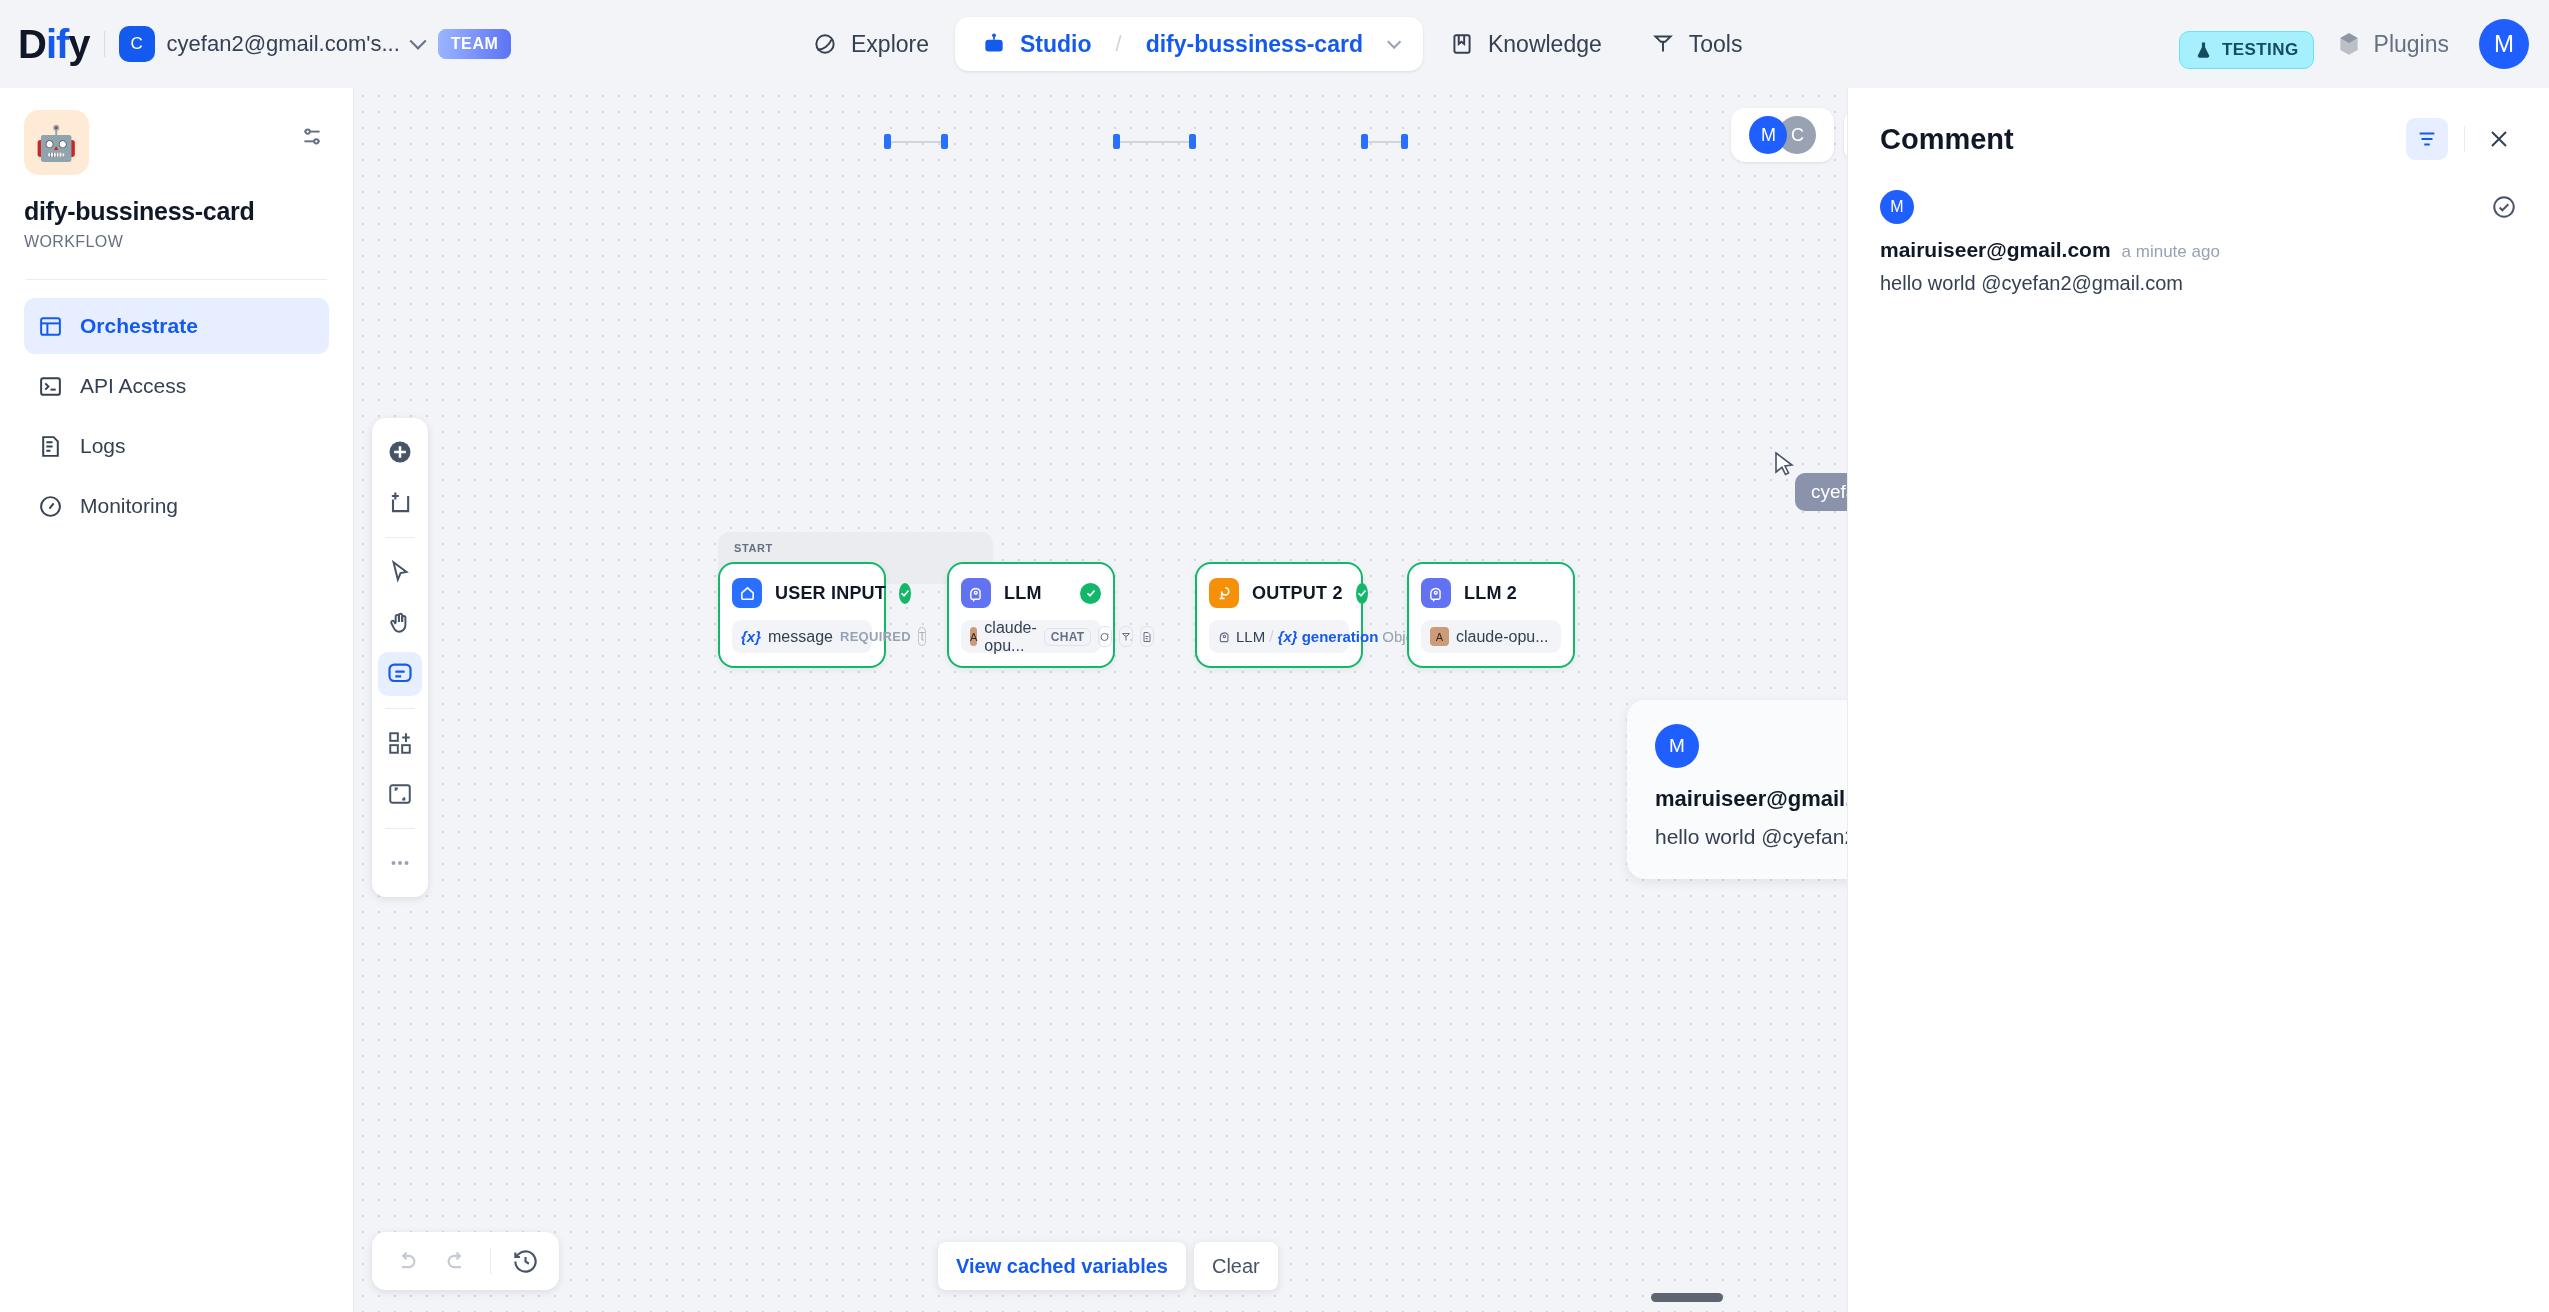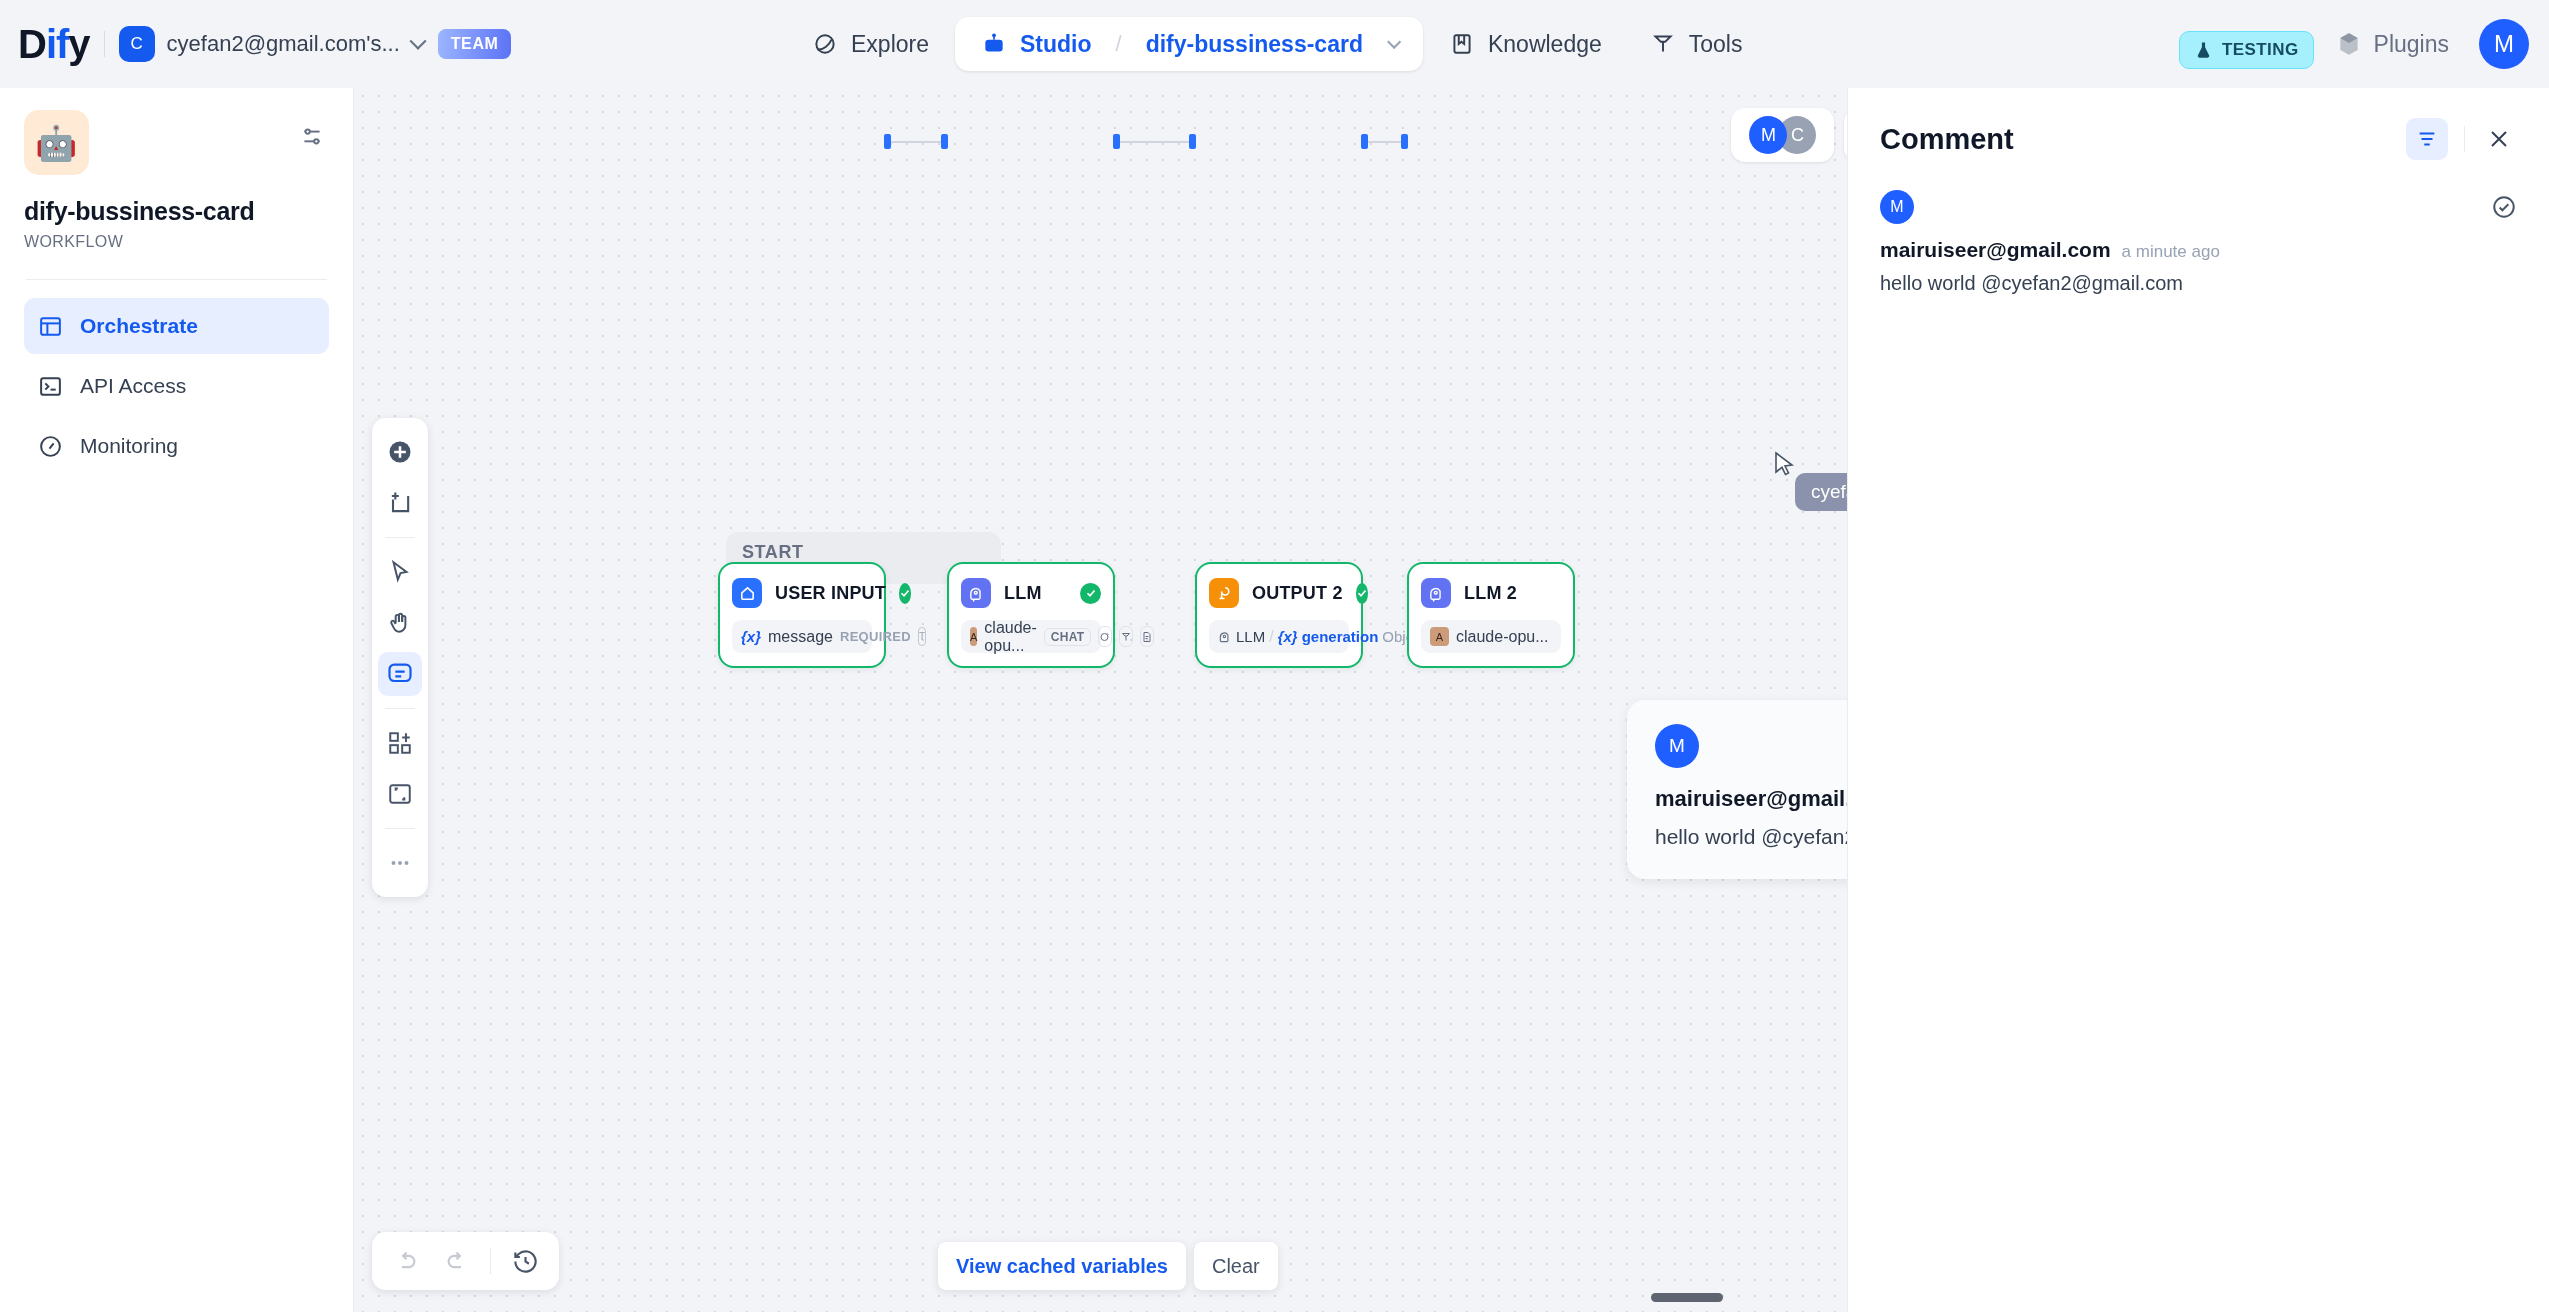--- a/index.html
+++ b/index.html
@@ -146,23 +146,23 @@
     background: #fff; border-radius: 14px; box-shadow: 0 2px 8px rgba(16,24,40,.10);
     padding: 12px 0; display: flex; flex-direction: column; align-items: center; gap: 7px;
   }
   .v-btn { width: 44px; height: 44px; display:flex; align-items:center; justify-content:center; border-radius: 10px; }
   .v-btn.on { background: #e7eeff; }
   .v-rule { width: 30px; height: 1px; background: #eaecf0; margin: 5px 0; }
 
   
   .start-wrap { position: absolute; left: 363px; top: 444px; }
   .start-label {
-    position: absolute; left: 8px; top: 0; width: 275px; height: 52px;
+    position: absolute; left: 0; top: 0; width: 275px; height: 52px;
     background: #eaecf0; border-radius: 12px 12px 0 0;
-    font-size: 18px; font-weight: 700; color: #676f83; letter-spacing: .6px;
+    font-size: 11px; font-weight: 700; color: #676f83; letter-spacing: .6px;
     padding: 10px 0 0 16px;
   }
   .node {
     position: absolute; background: #fff; border: 2px solid #12b76a; border-radius: 16px;
     box-shadow: 0 2px 6px rgba(16,24,40,.07); padding: 11px 12px 13px 12px;
   }
   .node-head { display: flex; align-items: center; gap: 13px; height: 36px; }
   .node-ic { width: 30px; height: 30px; border-radius: 8px; display:flex;
              align-items:center; justify-content:center; color:#fff; font-size: 16px; flex: 0 0 auto;}
   .ic-blue { background: #2970ff; }
@@ -357,20 +357,27 @@
     <div class="sb-item">
       <svg width="25" height="25" viewBox="0 0 24 24" fill="none" stroke="#354052" stroke-width="1.9">
         <rect x="3" y="4" width="18" height="16" rx="2"></rect>
           <path d="M7 9l3 3-3 3"></path>
           <path d="M12 15h5"></path>
       </svg>
       <span>API Access</span>
     </div>
     <div class="sb-item">
       <svg width="25" height="25" viewBox="0 0 24 24" fill="none" stroke="#354052" stroke-width="1.9">
+        <path d="M5 3h10l4 4v14H5z"></path>
+          <path d="M8 8h6M8 12h6M8 16h4"></path>
+      </svg>
+      <span>Logs</span>
+    </div>
+    <div class="sb-item">
+      <svg width="25" height="25" viewBox="0 0 24 24" fill="none" stroke="#354052" stroke-width="1.9">
         <circle cx="12" cy="12" r="9"></circle>
           <path d="M15 9l-4 5"></path>
       </svg>
       <span>Monitoring</span>
     </div>
   </div>
 
   <div class="canvas">
 
 

